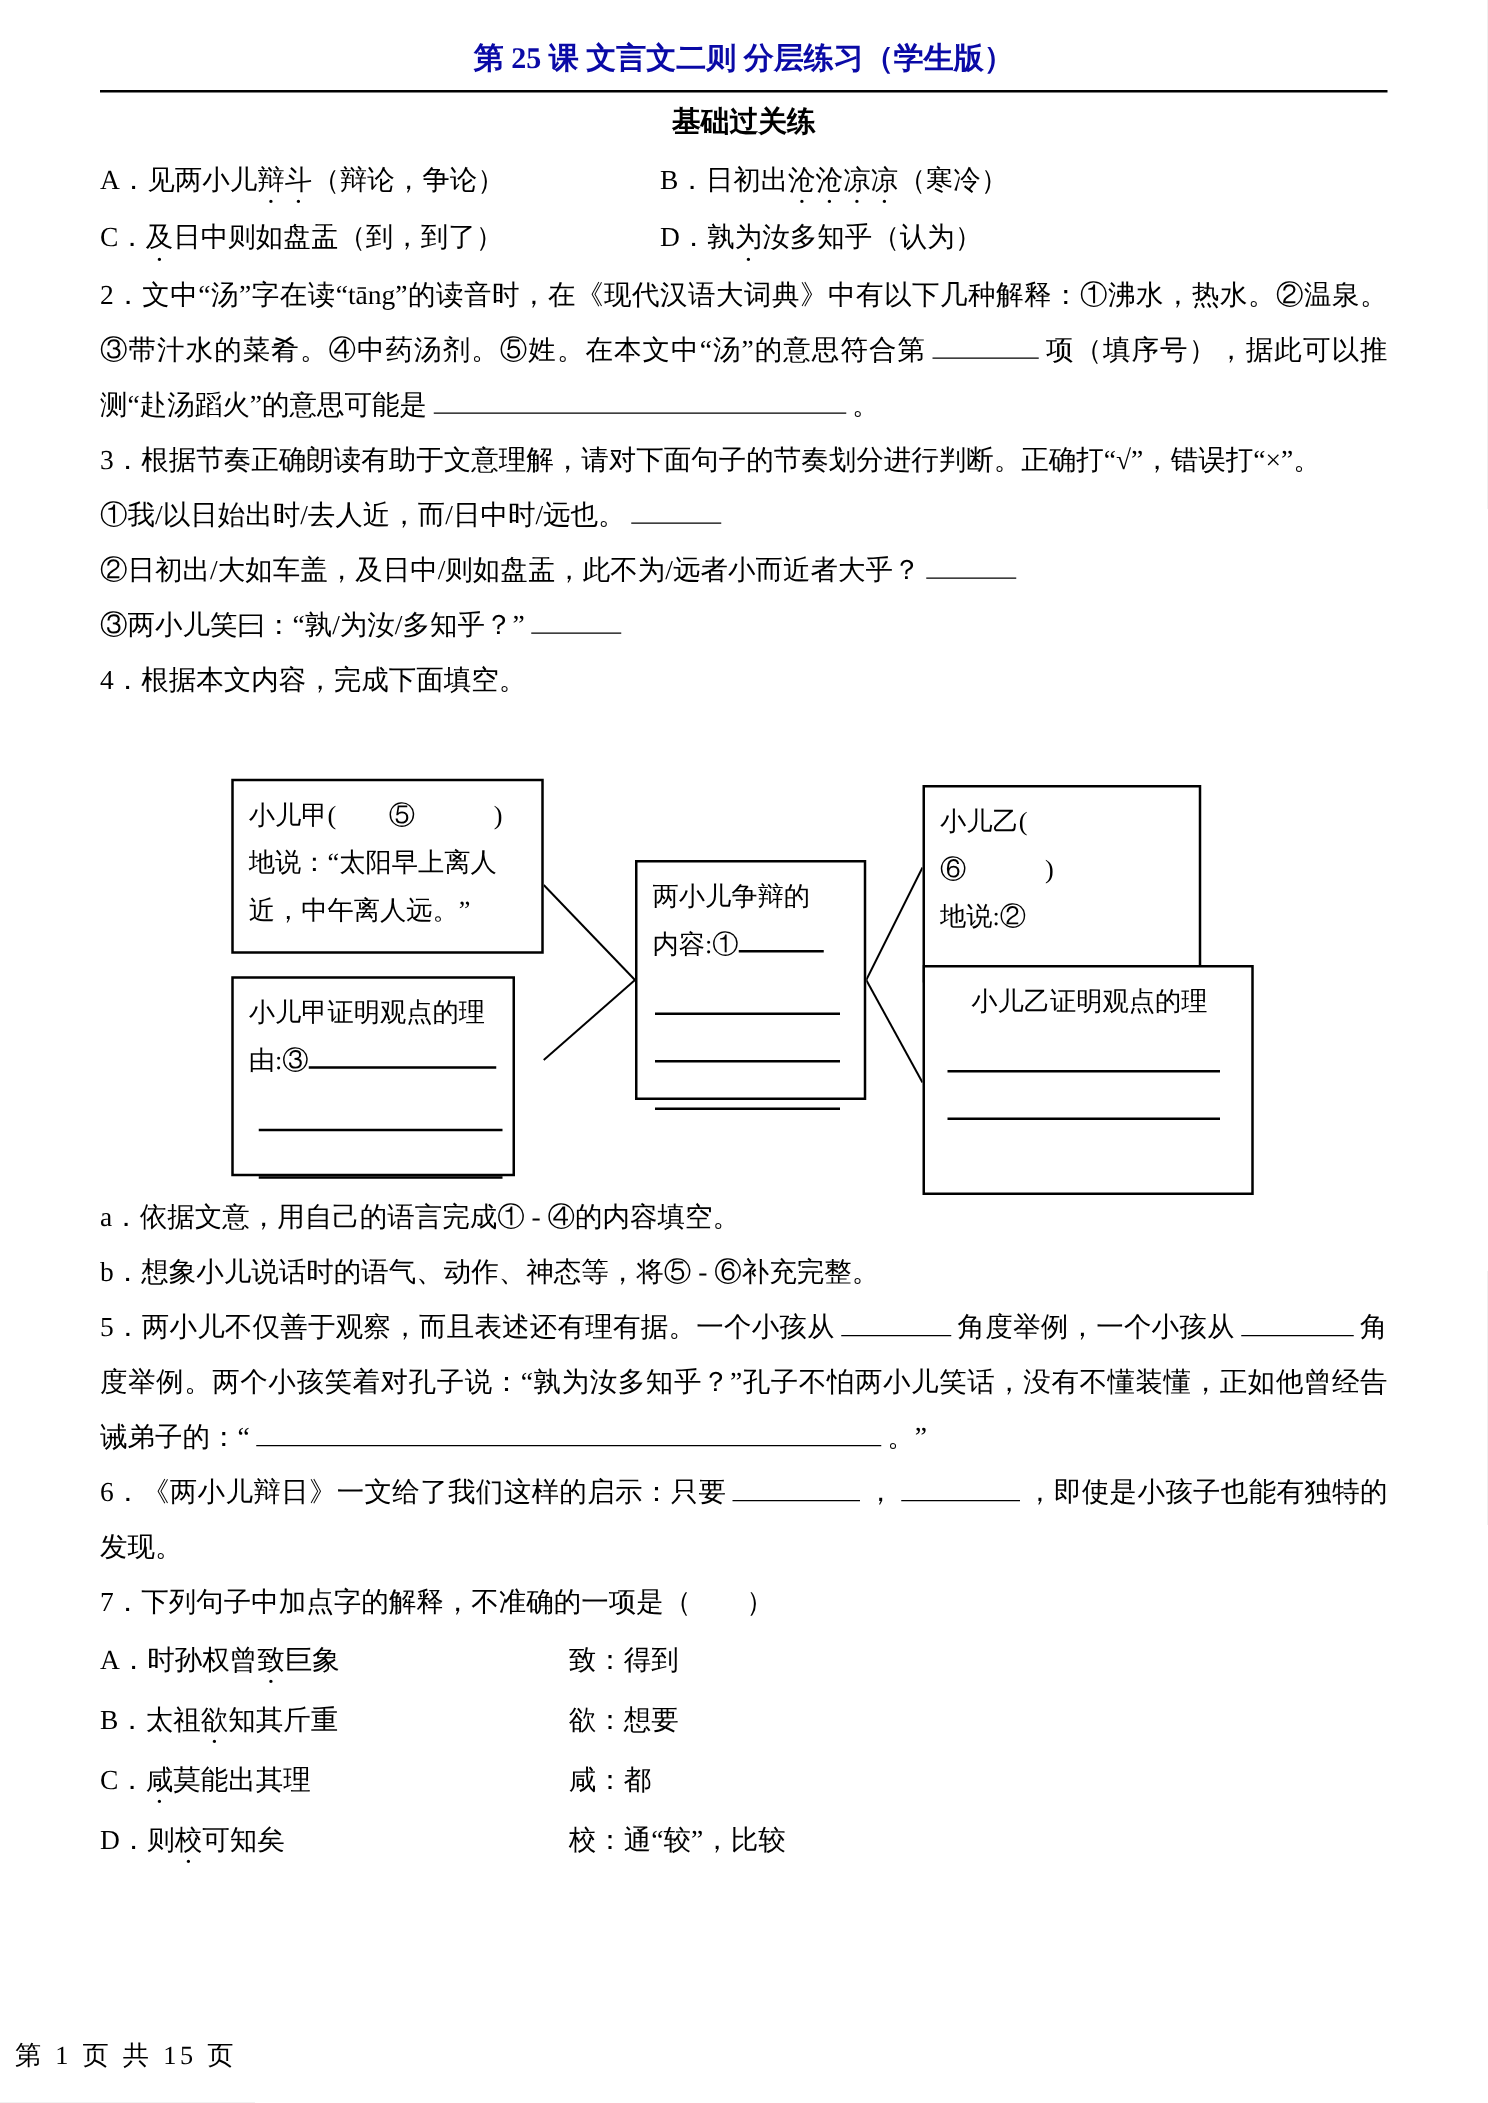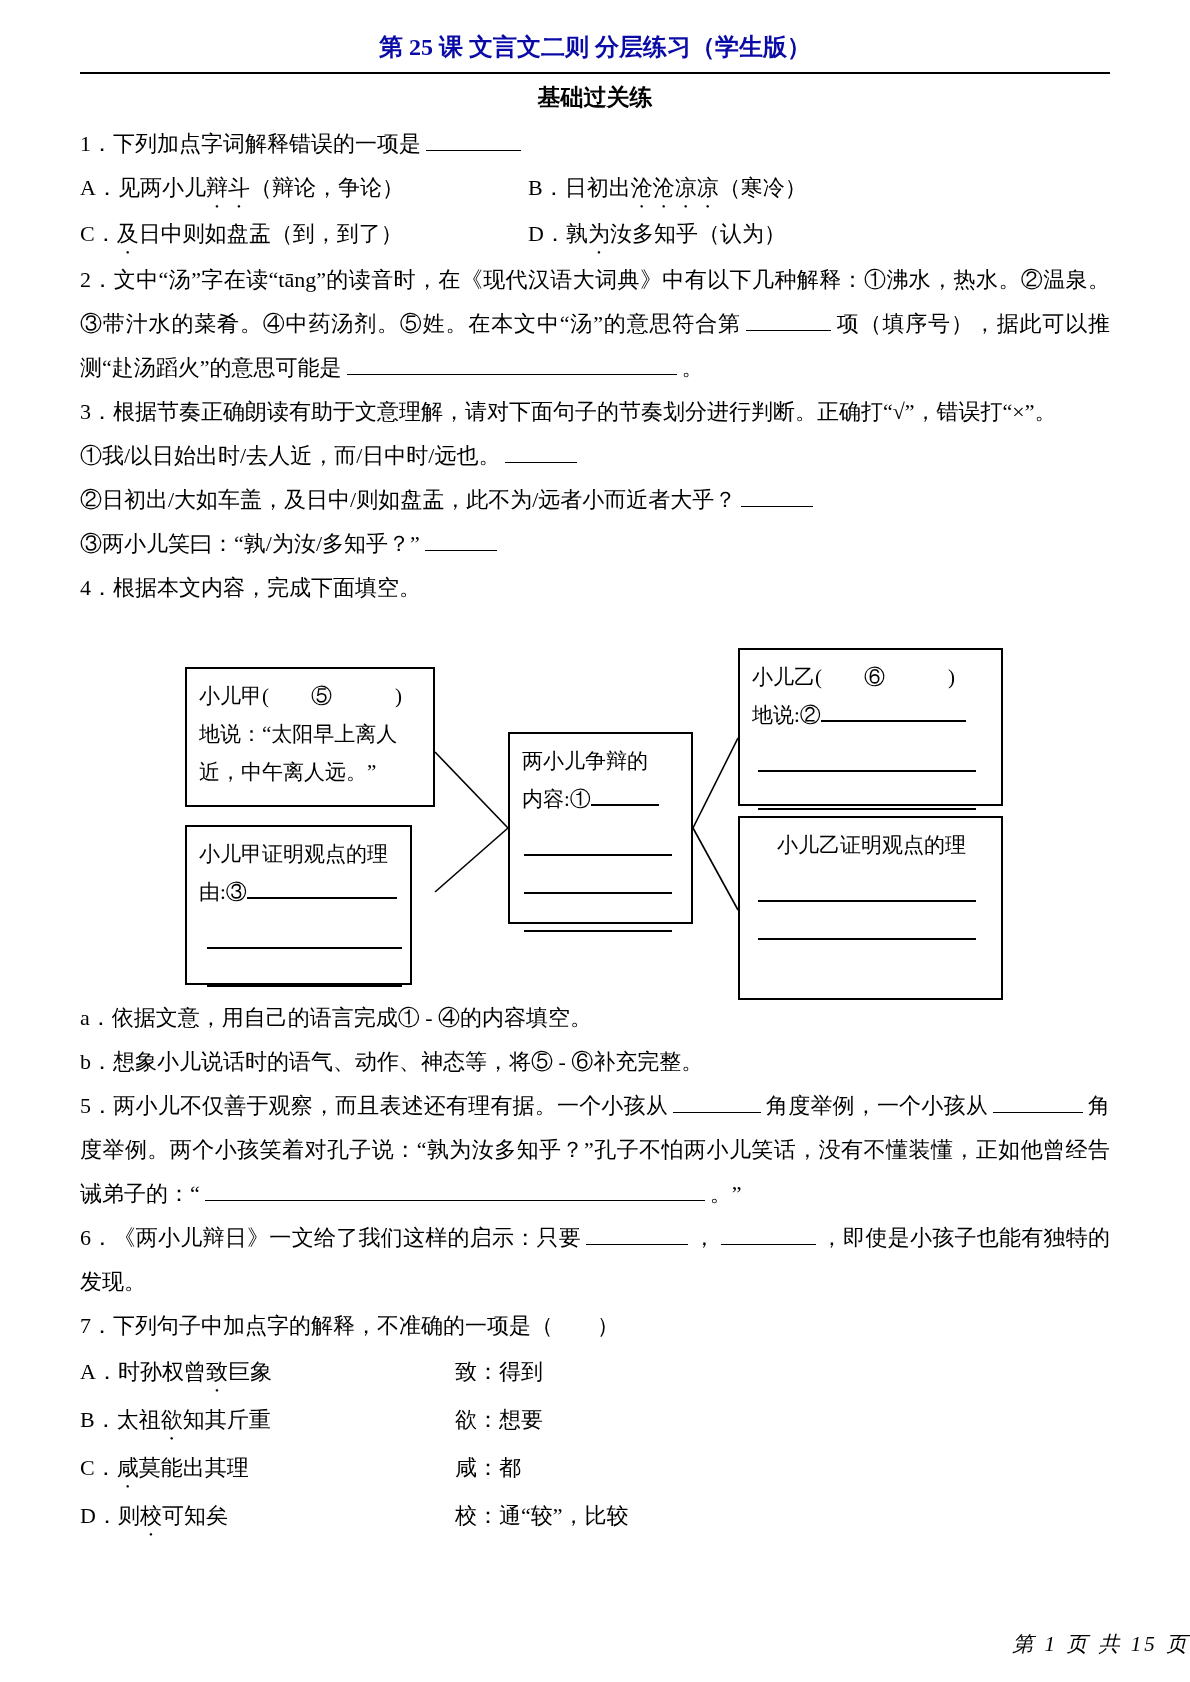--- a/index.html
+++ b/index.html
@@ -39,38 +39,37 @@
   .connectors { position:absolute; left:0; top:0; pointer-events:none; }
   .dbox {
     position:absolute; border:2px solid #000; box-sizing:border-box;
     padding:8px 10px 0 12px; line-height:38px; font-size:21px; background:#fff;
   }
   .dbox .iline { display:inline-block; border-bottom:2px solid #000; height:16px; vertical-align:baseline; }
   .dbox .bline { border-bottom:2px solid #000; height:36px; }
   #boxA1 { left:105px; top:55px;  width:250px; height:140px; }
   #boxA2 { left:105px; top:213px; width:227px; height:160px; }
   #boxC  { left:428px; top:120px; width:185px; height:192px; }
-  #boxB1 { left:658px; top:36px;  width:265px; height:158px; }
+  #boxB1 { left:658px; top:60px;  width:223px; height:158px; }
   #boxB2 { left:658px; top:204px; width:265px; height:184px;text-align:center; }
 
   .footer {
     position:absolute; left:12px; right:0; bottom:24px;
-    text-align:right; font-size:21px; letter-spacing:3px;font-style:italic;
+    text-align:left; font-size:21px; letter-spacing:3px;
   }
 </style>
 </head>
 <body>
 
 <div class="page">
 
   <div class="title">第 25 课 文言文二则 分层练习（学生版）</div>
   <hr class="rule">
   <div class="heading">基础过关练</div>
 
-  <p class="para"><span>1．下列加点字词解释错误的一项是</span><span class="blank" style="width:95px"></span></p>
   <div class="opt-row">
     <span class="c1"><span>A．见两小儿</span><span class="dot">辩斗</span><span>（辩论，争论）</span></span>
     <span><span>B．日初出</span><span class="dot">沧沧凉凉</span><span>（寒冷）</span></span>
   </div>
   <div class="opt-row">
     <span class="c1"><span>C．</span><span class="dot">及</span><span>日中则如盘盂（到，到了）</span></span>
     <span><span>D．孰</span><span class="dot">为</span><span>汝多知乎（认为）</span></span>
   </div>
 
   <p class="para"><span>2．文中“汤”字在读“tāng”的读音时，在《现代汉语大词典》中有以下几种解释：①沸水，热水。②温泉。③带汁水的菜肴。④中药汤剂。⑤姓。在本文中“汤”的意思符合第</span><span class="blank" style="width:85px"></span><span>项（填序号），据此可以推测“赴汤蹈火”的意思可能是</span><span class="blank" style="width:330px"></span><span>。</span></p>

